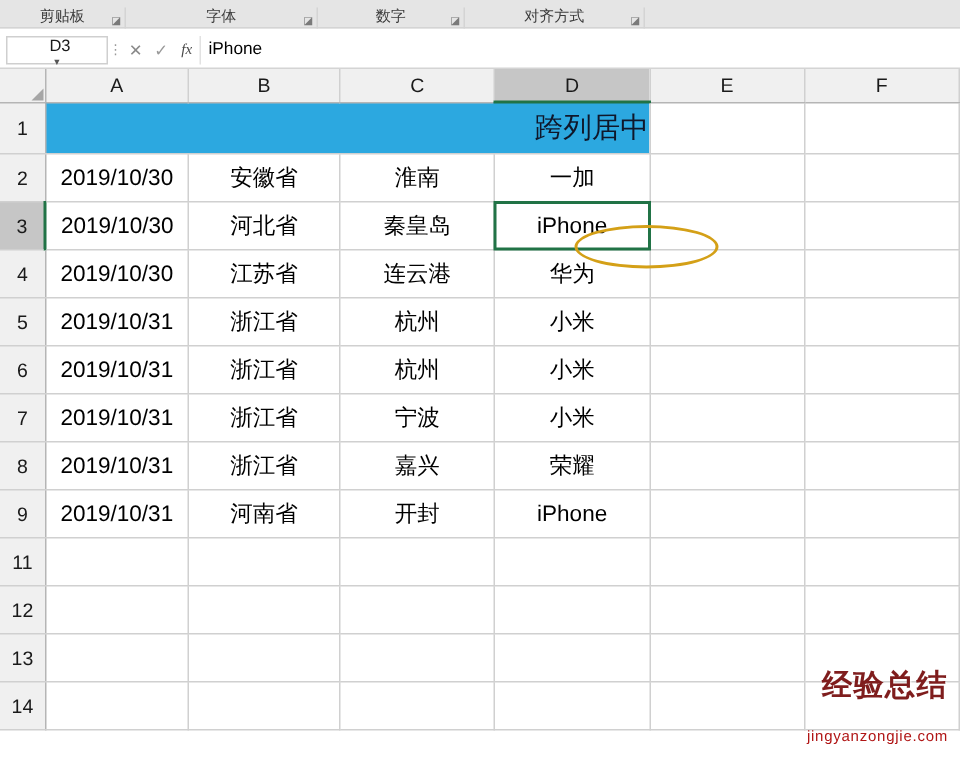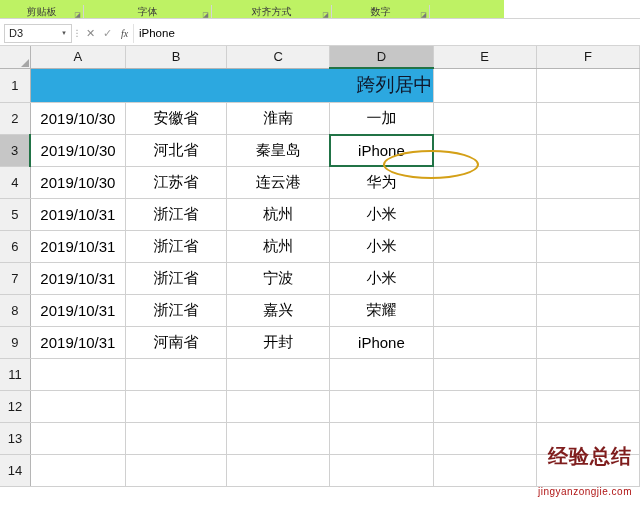--- a/index.html
+++ b/index.html
@@ -6,22 +6,22 @@
   body{
     width:640px;height:515px;
     background:#ffffff;
     font-family:"Liberation Sans","DejaVu Sans",sans-serif;
     overflow:hidden;
     position:relative;
   }
 
   
   .ribbon{
-    position:absolute;left:0;top:0;width:504px;height:19px;
-    background:#bef264;
+    position:absolute;left:0;top:0;width:640px;height:19px;
+    background:#e5e5e5;
   }
   .ribbon-groups{
     position:absolute;left:0;top:0;height:19px;width:640px;
     display:flex;align-items:flex-end;
   }
   .rg{
     position:relative;
     font-size:10px;color:#3b3b3b;
     text-align:center;
     height:14px;line-height:14px;
@@ -48,20 +48,21 @@
     background:#ffffff;
     display:flex;align-items:center;
   }
   .namebox{
     margin-left:4px;
     width:68px;height:19px;
     border:1px solid #cfcfcf;background:#fff;
     display:flex;align-items:center;
     font-size:11px;color:#1a1a1a;
     box-sizing:border-box;
+    flex-direction:column;
   }
   .namebox .nbtxt{padding-left:4px;flex:1;}
   .namebox .nbarrow{
     width:14px;text-align:center;font-size:7px;color:#555;
   }
   .gripper{
     width:10px;height:19px;display:flex;align-items:center;justify-content:center;
     color:#9a9a9a;font-size:9px;letter-spacing:0px;
   }
   .fbtns{
@@ -201,26 +202,26 @@
 <div class="ribbon">
   <div class="ribbon-groups">
     <div class="rg rg-clip">
       <span class="lbl">剪贴板</span>
       <span class="dlg">◪</span>
     </div>
     <div class="rg rg-font">
       <span class="lbl">字体</span>
       <span class="dlg">◪</span>
     </div>
+    <div class="rg rg-num">
+      <span class="lbl">数字</span>
+      <span class="dlg">◪</span>
+    </div>
     <div class="rg rg-align">
       <span class="lbl">对齐方式</span>
-      <span class="dlg">◪</span>
-    </div>
-    <div class="rg rg-num">
-      <span class="lbl">数字</span>
       <span class="dlg">◪</span>
     </div>
   </div>
   <div class="ribbon-bottom"></div>
 </div>
 
 <div class="fbar">
   <div class="namebox">
     <span class="nbtxt">D3</span>
     <span class="nbarrow">▾</span>

